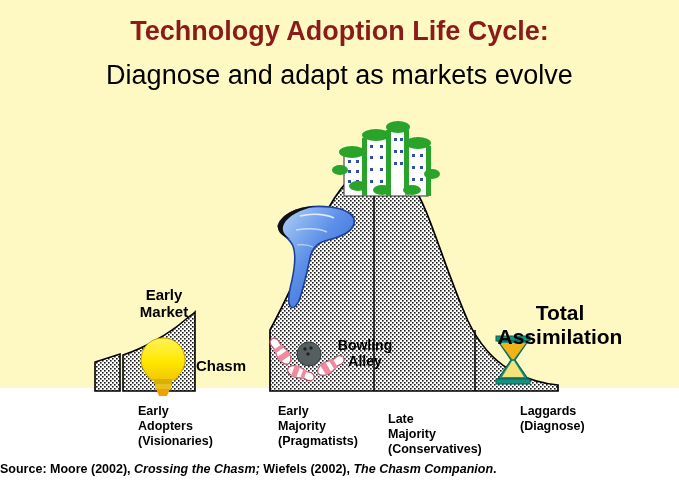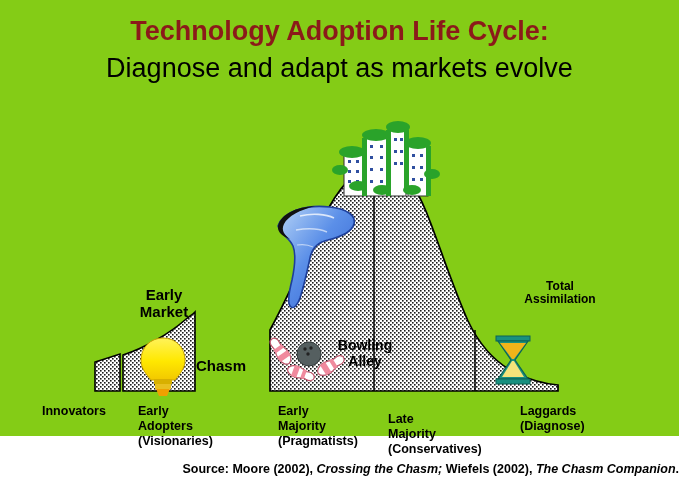--- a/index.html
+++ b/index.html
@@ -11,22 +11,22 @@
     width: 679px;
     height: 494px;
     font-family: "Liberation Sans", sans-serif;
     color: #000000;
     overflow: hidden;
     position: relative;
   }
   #slide {
     position: relative;
     width: 679px;
-    height: 436px;
-    background: #84cc16;
+    height: 388px;
+    background: #fef9c3;
   }
 
   
   .title-block {
     position: absolute;
     left: 0;
     top: 16px;
     width: 679px;
     text-align: center;
   }
@@ -35,21 +35,21 @@
     font-weight: bold;
     color: #8b1a1a;
     line-height: 1.15;
     letter-spacing: 0px;
   }
   .title-sub {
     font-size: 27px;
     font-weight: normal;
     color: #000000;
     line-height: 1.2;
-    margin-top: 5px;
+    margin-top: 12px;
   }
 
   
   #chart {
     position: absolute;
     left: 0;
     top: 90px;
     width: 679px;
     height: 320px;
   }
@@ -61,21 +61,21 @@
     color: #000000;
     text-align: center;
     line-height: 1.12;
     white-space: pre-line;
   }
   #label-main-street  { left: 336px; top: 106px; width: 110px; font-size: 15px; }
   #label-tornado      { left: 214px; top: 180px; width: 120px; font-size: 15px; }
   #label-early-market { left: 104px; top: 287px; width: 120px; font-size: 15px; }
   #label-chasm        { left: 196px; top: 358px; width: 80px;  font-size: 15px; text-align: left;}
   #label-bowling      { left: 310px; top: 338px; width: 110px; font-size: 14px; }
-  #label-total        { left: 484px; top: 280px; width: 152px; font-size: 12px; }
+  #label-total        { left: 484px; top: 301px; width: 152px; font-size: 21px; }
 
   
   .cat-label {
     position: absolute;
     font-size: 12.5px;
     font-weight: bold;
     color: #000000;
     line-height: 1.18;
     white-space: pre-line;
     text-align: left;
@@ -85,21 +85,21 @@
   #cat-2 { left: 278px; top: 404px; width: 120px; }
   #cat-3 { left: 388px; top: 404px; width: 128px; margin-top: 8px; }
   #cat-4 { left: 520px; top: 404px; width: 120px; }
 
   
   #source-line {
     position: absolute;
     left: 0;
     top: 462px;
     width: 679px;
-    text-align: right;
+    text-align: left;
     font-size: 12.5px;
     font-weight: bold;
     color: #000000;
   }
   #source-line i { font-style: italic; }
 </style>
 </head>
 <body>
 
 <div id="slide">
@@ -261,21 +261,20 @@
   </svg>
 
   <div class="fig-label" id="label-early-market">Early
 Market</div>
   <div class="fig-label" id="label-bowling">Bowling
 Alley</div>
   <div class="fig-label" id="label-chasm">Chasm</div>
   <div class="fig-label" id="label-total">Total
 Assimilation</div>
 
-  <div class="cat-label" id="cat-0">Innovators</div>
   <div class="cat-label" id="cat-1">Early
 Adopters
 (Visionaries)</div>
   <div class="cat-label" id="cat-2">Early
 Majority
 (Pragmatists)</div>
   <div class="cat-label" id="cat-3">Late
 Majority
 (Conservatives)</div>
   <div class="cat-label" id="cat-4">Laggards

